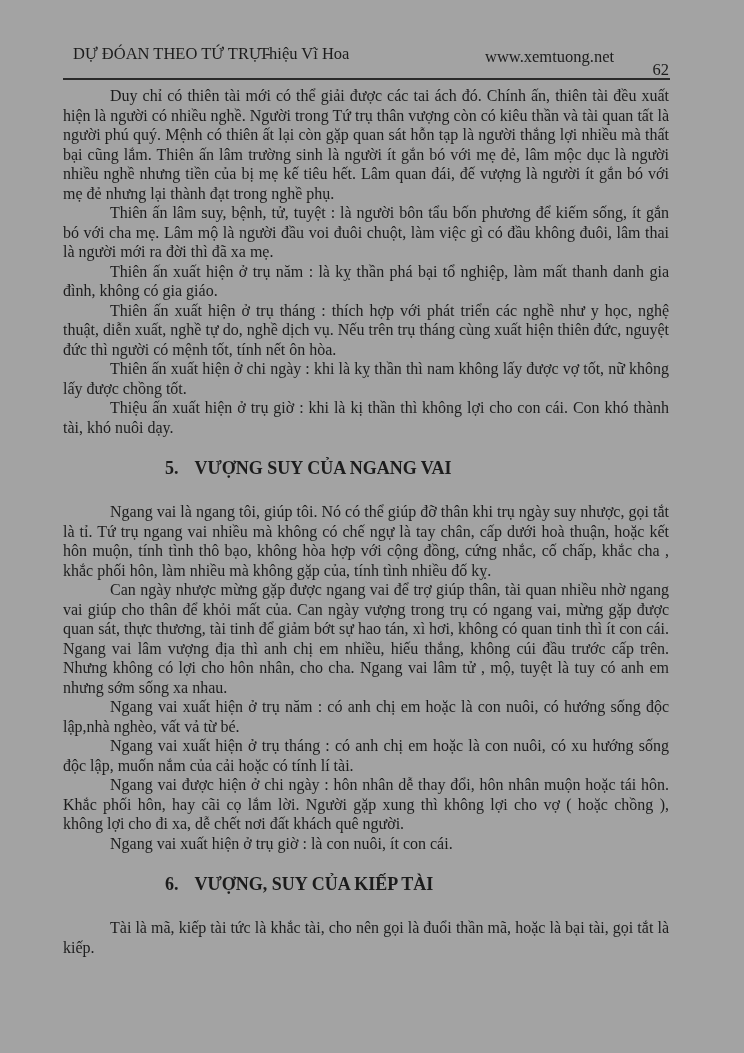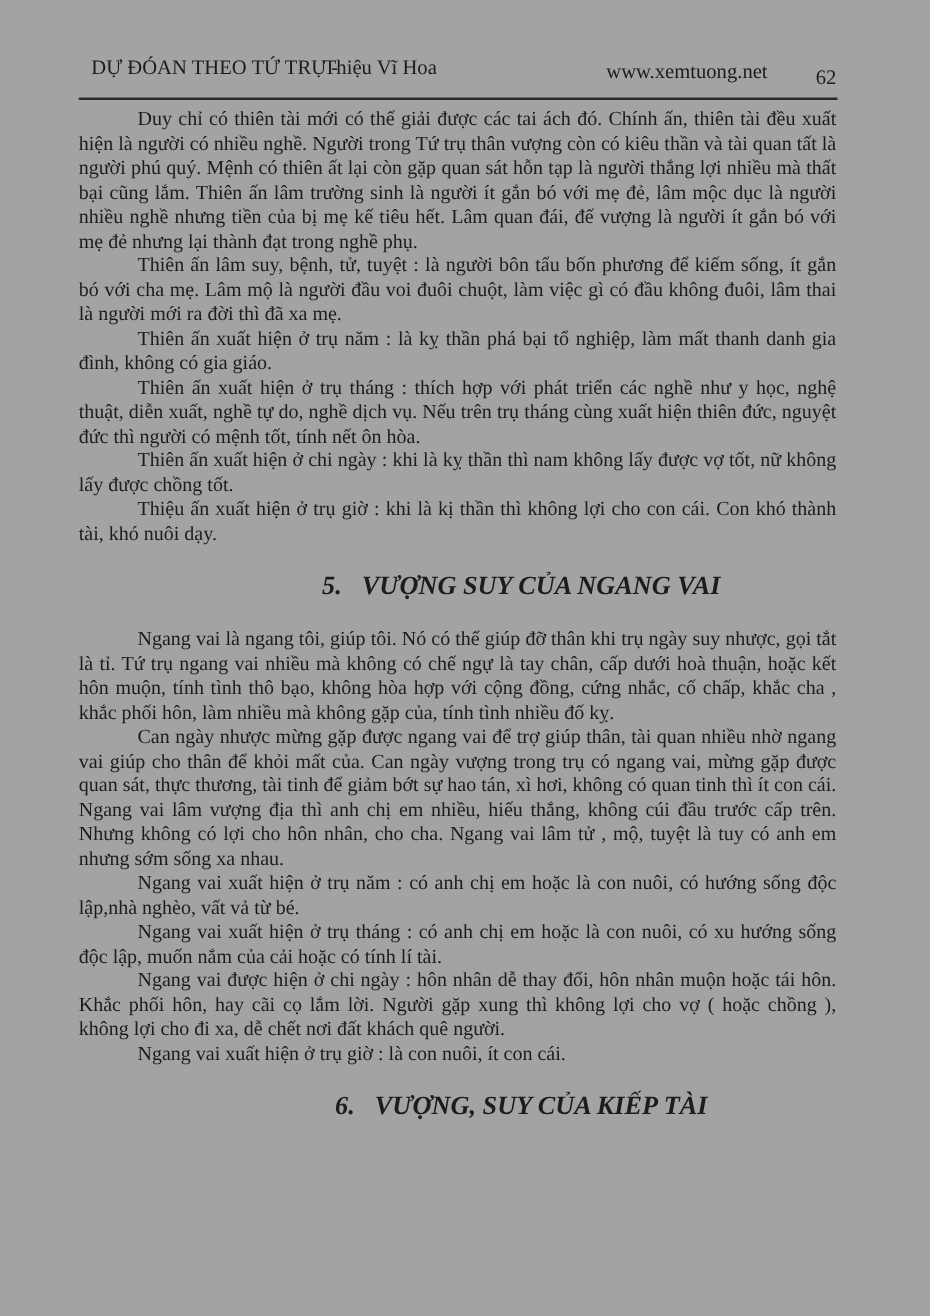--- a/index.html
+++ b/index.html
@@ -17,21 +17,21 @@
     top: 44px;
     left: 63px;
     width: 606px;
     height: 24px;
     font-size: 16.5px;
     white-space: nowrap;
   }
   .hdr-title   { position: absolute; left: 10px;  top: 0; }
   .hdr-author  { position: absolute; left: 196px; top: 0; }
   .hdr-site    { position: absolute; left: 422px; top: 3px; color: #1c1c1c; cursor: pointer; }
-  .hdr-pageno  { position: absolute; right: 0;    top: 8px; }
+  .hdr-pageno  { position: absolute; right: 0;    top: 16px; }
   .hdr-rule {
     position: absolute;
     top: 78px;
     left: 63px;
     width: 607px;
     border-top: 2px solid #2a2a2a;
   }
   .doc-body {
     position: absolute;
     top: 86px;
@@ -41,26 +41,25 @@
     line-height: 19.5px;
     text-align: justify;
   }
   p.para {
     margin: 0;
     text-indent: 47px;
   }
   p.para b { font-weight: normal; }
   h2.sect {
     margin: 20px 0 23px 102px;
-    font-size: 21px;
+    font-size: 18px;
     font-weight: bold;
-    text-align: center;
+    text-align: left;
     text-indent: 0;
     line-height: 22px;
-    font-style: italic;
   }
   h2.sect .sect-num { margin-right: 16px; }
 </style>
 </head>
 <body>
 
 <div class="page">
 
   <div class="page-header">
     <span class="hdr-title">DỰ ĐÓAN THEO TỨ TRỤ -</span>
@@ -94,15 +93,16 @@
     <p class="para"><b>Ngang vai xuất hiện ở trụ năm :</b><span> có anh chị em hoặc là con nuôi, có hướng sống độc lập,nhà nghèo, vất vả từ bé.</span></p>
 
     <p class="para"><b>Ngang vai xuất hiện ở trụ tháng :</b><span> có anh chị em hoặc là con nuôi, có xu hướng sống độc lập, muốn nắm của cải hoặc có tính lí tài.</span></p>
 
     <p class="para"><b>Ngang vai được hiện ở chi ngày :</b><span> hôn nhân dễ thay đổi, hôn nhân muộn hoặc tái hôn. Khắc phối hôn, hay cãi cọ lắm lời. Người gặp xung thì không lợi cho vợ ( hoặc chồng ), không lợi cho đi xa, dễ chết nơi đất khách quê người.</span></p>
 
     <p class="para"><b>Ngang vai xuất hiện ở trụ giờ :</b><span>  là con nuôi, ít con cái.</span></p>
 
     <h2 class="sect"><span class="sect-num">6.</span><span>VƯỢNG, SUY CỦA  KIẾP TÀI</span></h2>
 
+    <p class="para"><b></b><span>Tài là mã, kiếp tài tức là khắc tài, cho nên gọi là đuổi thần mã, hoặc là bại tài, gọi tắt là kiếp.</span></p>
 
   </div>
 </div>
 
 </body></html>

